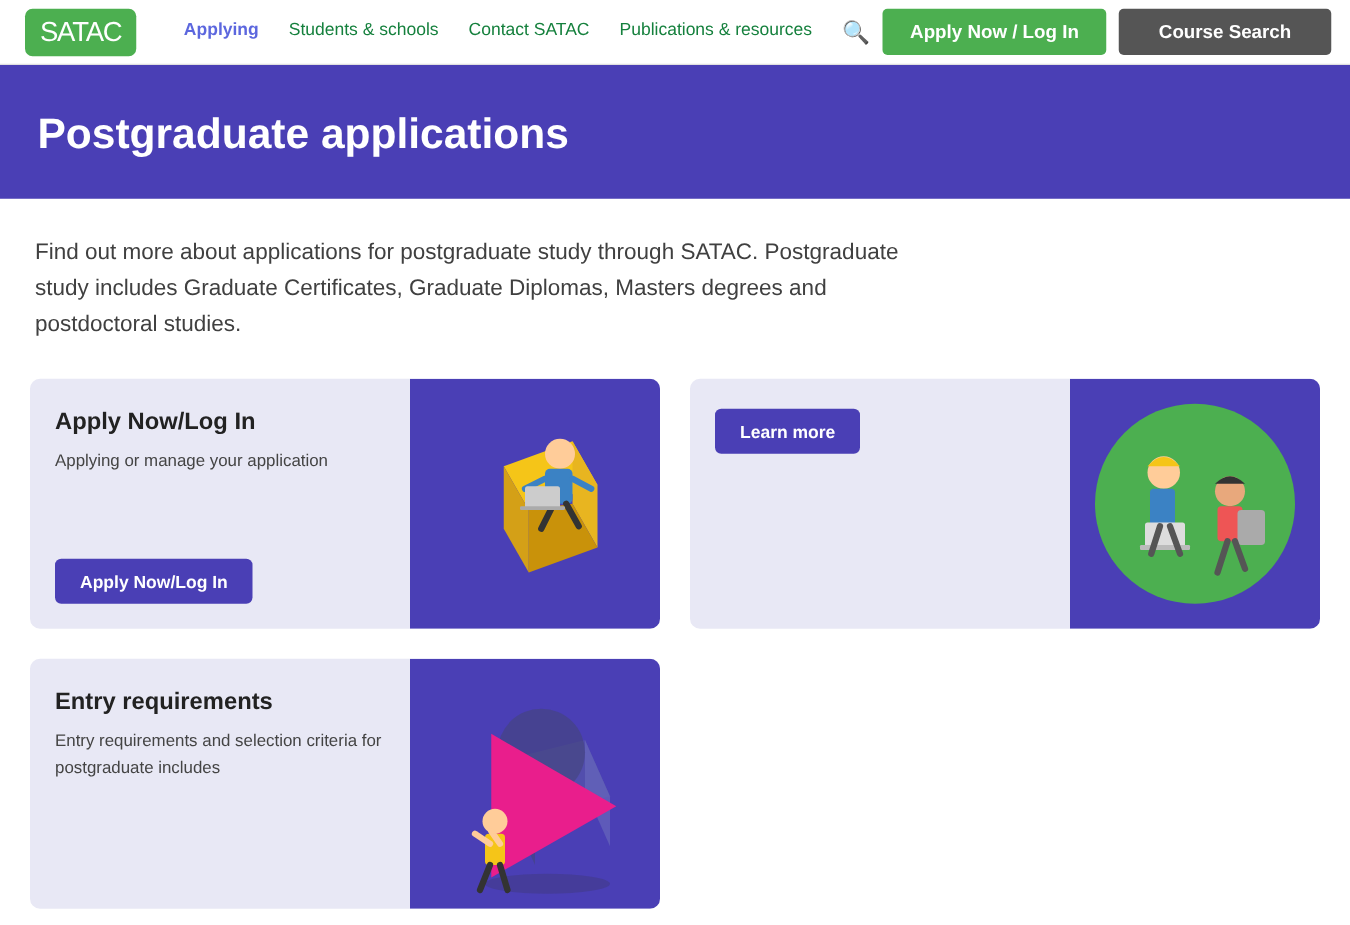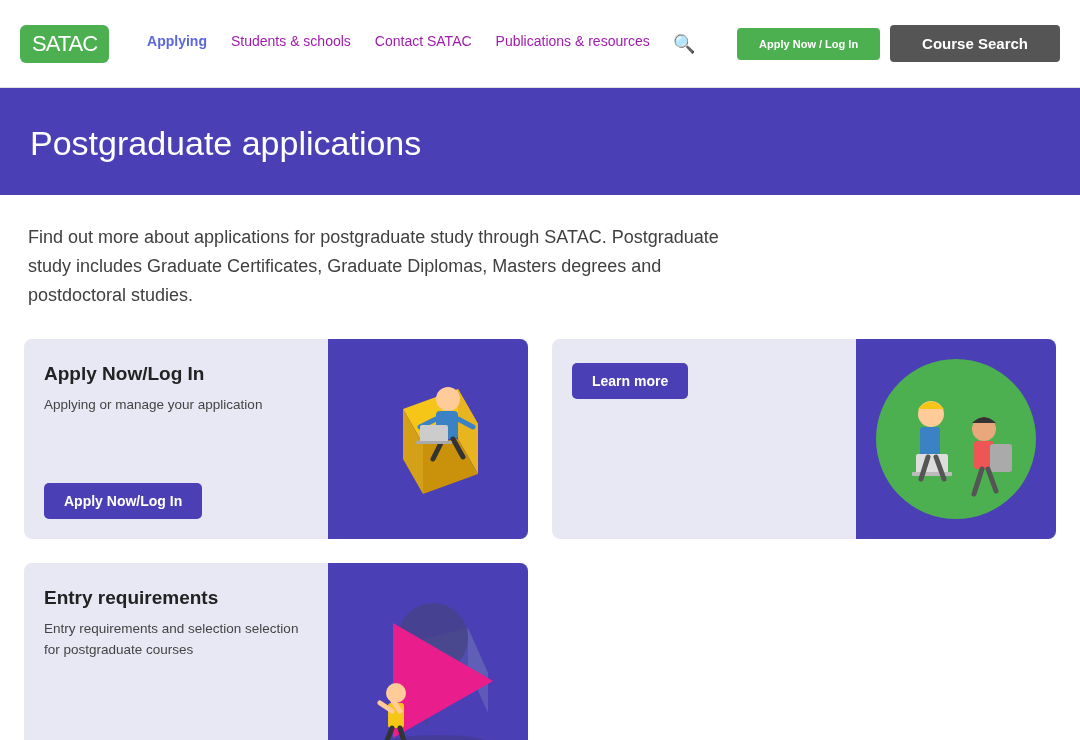--- a/index.html
+++ b/index.html
@@ -3,61 +3,61 @@
   <meta charset="utf-8">
   <style>
     * { box-sizing: border-box; margin: 0; padding: 0; }
     body { font-family: Arial, sans-serif; background: #fff; width: 1080px; min-height: 740px; overflow-x: hidden; }
 
     
     header {
       display: flex;
       align-items: center;
       padding: 0 20px;
-      height: 88px;
+      height: 52px;
       background: #fff;
       border-bottom: 1px solid #e0e0e0;
     }
     .logo {
       background: #4caf50;
       color: #fff;
       font-size: 22px;
       font-weight: 900;
       padding: 6px 12px;
       border-radius: 6px;
       letter-spacing: -1px;
       margin-right: 28px;
       white-space: nowrap;
     }
     .logo span { color: #fff; font-weight: 400; }
     nav { display: flex; align-items: flex-start; gap: 4px; flex: 1; }
     nav a {
       text-decoration: none;
-      color: #a21caf;
+      color: #15803d;
       font-size: 14px;
       padding: 6px 10px;
       white-space: nowrap;
     }
     nav a.active { color: #5c67de; font-weight: 600; }
     .search-icon-btn {
       background: none;
       border: none;
       cursor: pointer;
       padding: 6px 10px;
       font-size: 18px;
       color: #555;
     }
     .header-right { display: flex; gap: 10px; align-items: center; margin-left: auto; }
     .btn-apply {
       background: #4caf50;
       color: #fff;
       border: none;
       padding: 10px 22px;
       border-radius: 4px;
-      font-size: 11px;
+      font-size: 15px;
       font-weight: 600;
       cursor: pointer;
       white-space: nowrap;
     }
     .btn-course-search {
       background: #555;
       color: #fff;
       border: none;
       padding: 10px 32px;
       border-radius: 4px;
@@ -68,21 +68,21 @@
     }
 
     
     .hero-banner {
       background: #4a3fb5;
       padding: 36px 30px 32px;
       color: #fff;
     }
     .hero-banner h1 {
       font-size: 34px;
-      font-weight: 400;
+      font-weight: 700;
     }
 
     
     .intro-section {
       padding: 28px 28px 20px;
       max-width: 780px;
     }
     .intro-section p {
       font-size: 18px;
       color: #404040;
@@ -246,21 +246,21 @@
         <line x1="116" y1="120" x2="108" y2="145" stroke="#555" stroke-width="5" stroke-linecap="round"></line>
         <line x1="122" y1="120" x2="130" y2="142" stroke="#555" stroke-width="5" stroke-linecap="round"></line>
       </svg>
     </div>
   </div>
 
   <div class="card">
     <div class="card-content">
       <div>
         <h2>Entry requirements</h2>
-        <p>Entry requirements and selection selection for postgraduate courses</p>
+        <p>Entry requirements and selection criteria for postgraduate includes</p>
       </div>
     </div>
     <div class="card-illustration">
 
       <svg width="180" height="200" viewBox="0 0 180 200">
 
         <polygon points="70,80 130,65 150,110 90,125" fill="#5555aa" opacity="0.7"></polygon>
         <polygon points="70,80 90,125 90,165 70,120" fill="#44448a" opacity="0.8"></polygon>
         <polygon points="130,65 150,110 150,150 130,105" fill="#6666bb" opacity="0.7"></polygon>
 

